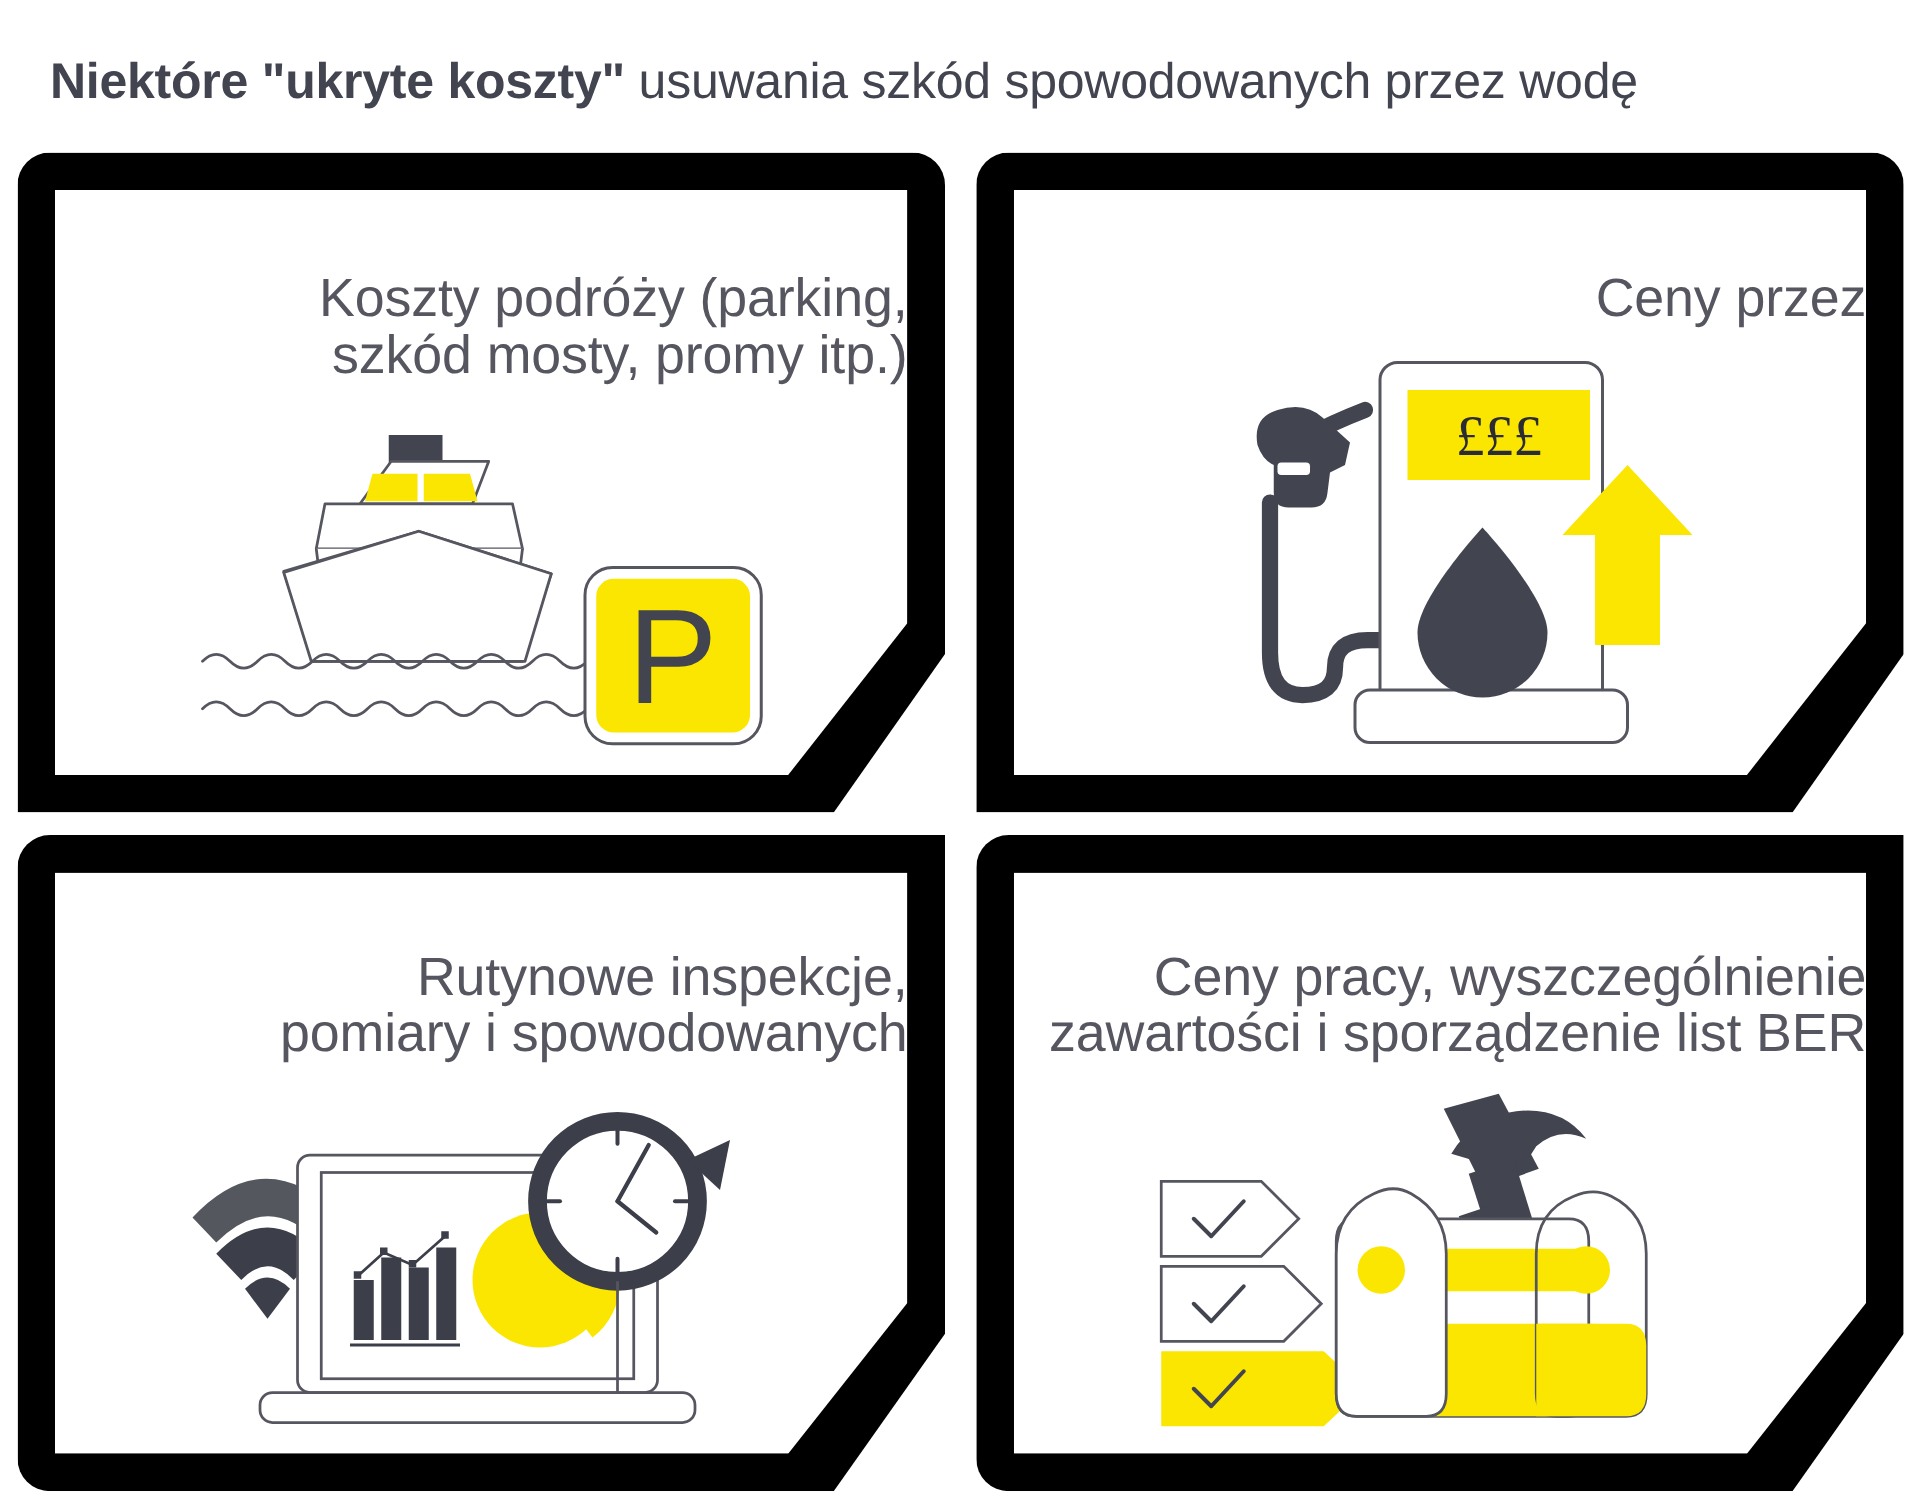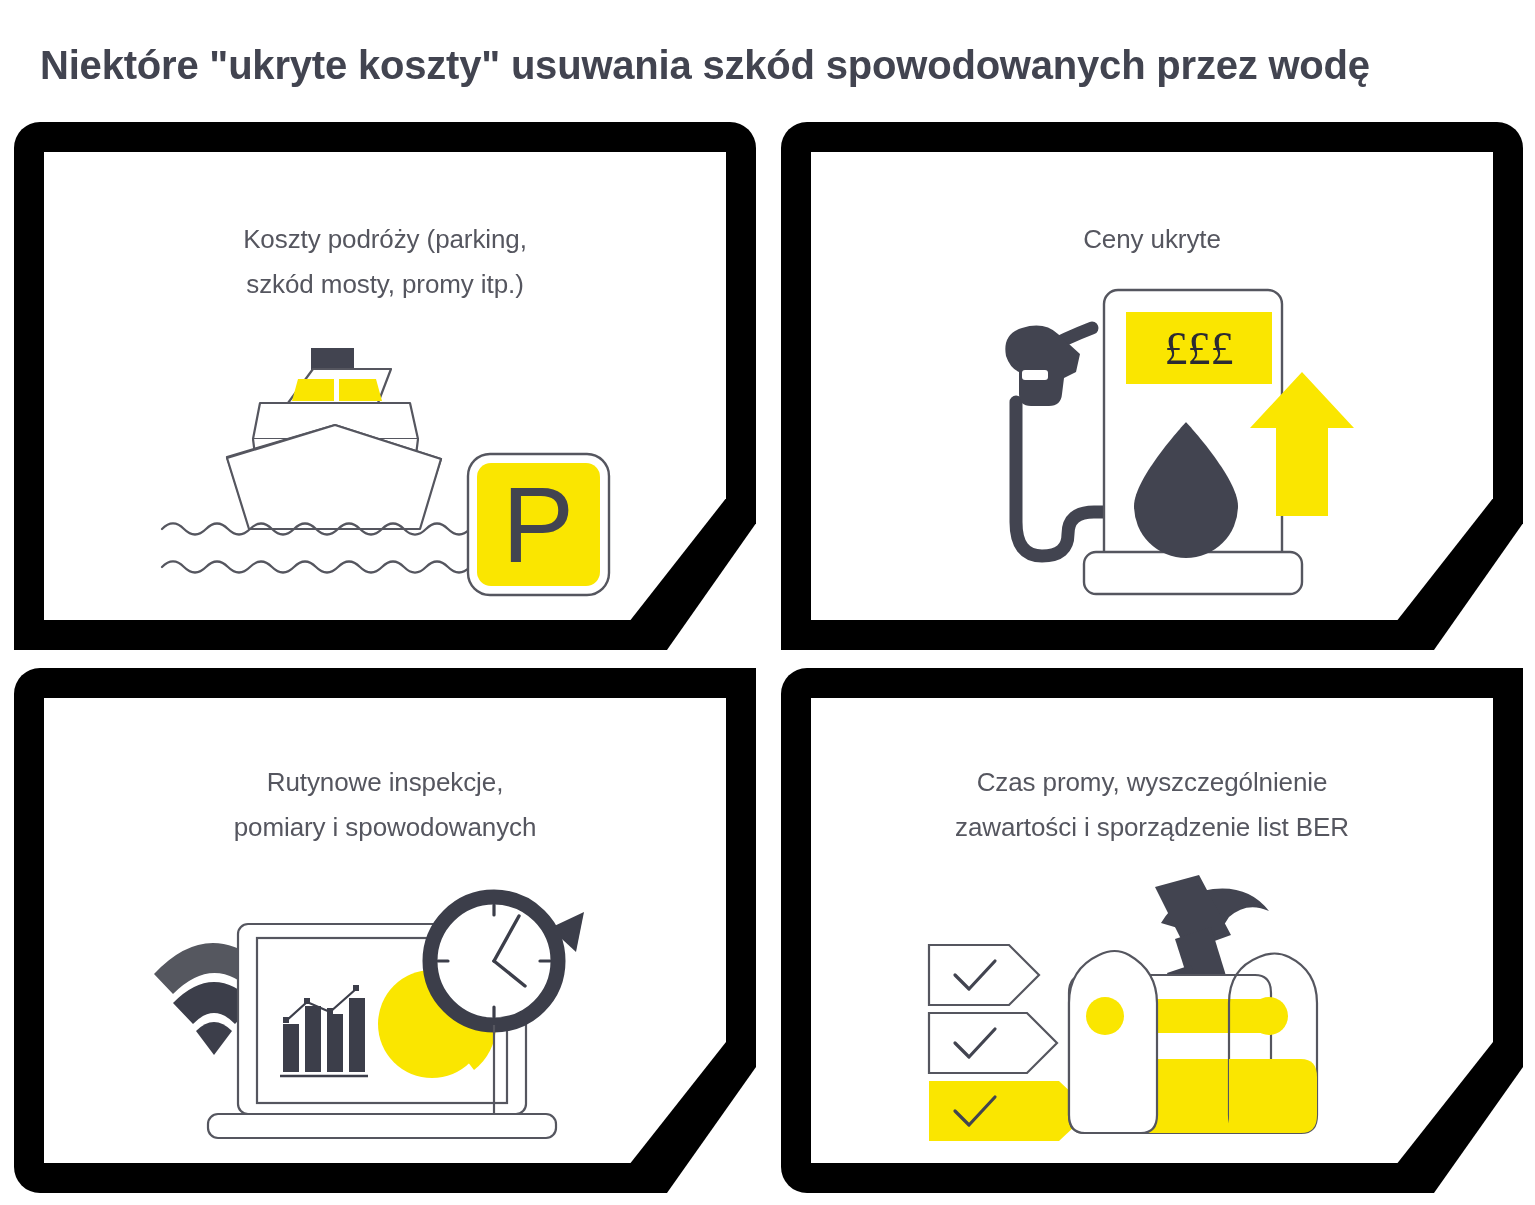--- a/index.html
+++ b/index.html
@@ -16,21 +16,21 @@
     position:absolute;
     left:40px; top:40px;
     width:1480px;
     font-size:40px;
     line-height:50px;
     color:#424450;
     white-space:nowrap;
     letter-spacing:-0.2px;
   }
   .title .strong { font-weight:bold; }
-  .title .light  { font-weight:bold; }
+  .title .light  { font-weight:normal; }
 
   
   .panel {
     position:absolute;
     background:#000000;
   }
   .panel-inner {
     position:absolute;
     background:#ffffff;
     overflow:hidden;
@@ -58,23 +58,23 @@
     clip-path:polygon(0 0, 100% 0, 100% 76%, 88% 100%, 0 100%);
   }
   .inner-clip {
     clip-path:polygon(0 0, 100% 0, 100% 74%, 86% 100%, 0 100%);
   }
 
   
   .caption {
     position:absolute;
     left:0; right:0;
-    text-align:center;
+    text-align:right;
     color:#55565f;
-    font-size:26px;
+    font-size:43px;
     line-height:45px;
     font-weight:normal;
     letter-spacing:-0.1px;
   }
   .caption .ln { display:block; }
 
   .art { position:absolute; }
 </style>
 </head>
 <body>
@@ -124,21 +124,21 @@
           <text x="386" y="225" font-family="'Liberation Sans', sans-serif" font-size="108" fill="#424450" text-anchor="middle">P</text>
         </g>
       </svg>
     </div>
   </div>
 
   <div class="panel shape-tr" style="left:781px; top:122px; width:742px; height:528px;">
     <div class="panel-inner inner-clip" style="left:30px; top:30px; width:682px; height:468px;">
 
       <div class="caption" style="top:65px;">
-        <span class="ln">Ceny ukryte</span>
+        <span class="ln">Ceny przez</span>
       </div>
 
       <svg class="art" style="left:175px; top:130px;" width="370" height="320" viewBox="0 0 370 320">
 
         <path d="M52 104 q-14 -24 6 -36 q22 -12 48 -22" fill="none" stroke="#424450" stroke-width="13" stroke-linecap="round"></path>
         <path d="M30 120 L30 240 q0 34 26 34 q26 0 26 -22 q0 -22 26 -22 L120 230" fill="none" stroke="#424450" stroke-width="13" stroke-linecap="round" stroke-linejoin="round"></path>
 
         <g fill="#424450" stroke="none">
           <path d="M20 74 q-4 -22 16 -28 q22 -7 36 6 l22 20 l-4 18 l-12 6 l-2 16 q-1 12 -13 12 l-18 0 q-12 0 -12 -12 l0 -22 q-9 -4 -13 -16 z"></path>
           <rect x="36" y="88" width="26" height="10" rx="3" fill="#ffffff"></rect>
@@ -215,21 +215,21 @@
           <line x1="350" y1="149" x2="350" y2="238" stroke="#55565f" stroke-width="2.2"></line>
         </g>
       </svg>
     </div>
   </div>
 
   <div class="panel shape-br" style="left:781px; top:668px; width:742px; height:525px;">
     <div class="panel-inner inner-clip" style="left:30px; top:30px; width:682px; height:465px;">
 
       <div class="caption" style="top:62px;">
-        <span class="ln">Czas promy, wyszczególnienie</span>
+        <span class="ln">Ceny pracy, wyszczególnienie</span>
         <span class="ln">zawartości i sporządzenie list BER</span>
       </div>
 
       <svg class="art" style="left:88px; top:175px;" width="480" height="270" viewBox="0 0 480 270">
 
         <g>
           <path d="M30 72 L110 72 L140 102 L110 132 L30 132 Z" fill="#ffffff" stroke="#55565f" stroke-width="2.2"></path>
           <path d="M30 140 L128 140 L158 170 L128 200 L30 200 Z" fill="#ffffff" stroke="#55565f" stroke-width="2.2"></path>
           <path d="M30 208 L160 208 L192 238 L160 268 L30 268 Z" fill="#FAE600" stroke="none"></path>
           <g fill="none" stroke="#424450" stroke-width="3.2" stroke-linecap="round" stroke-linejoin="round">

